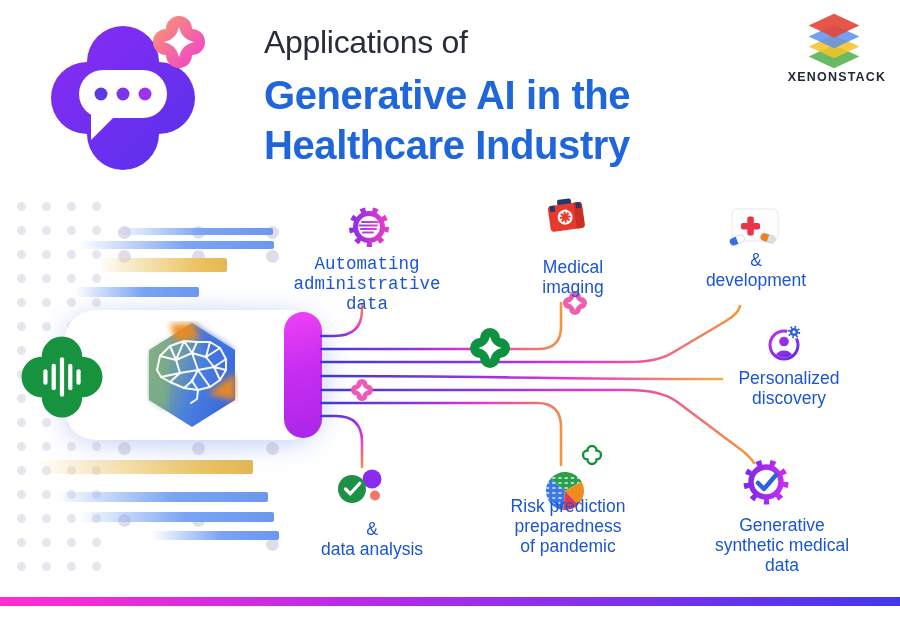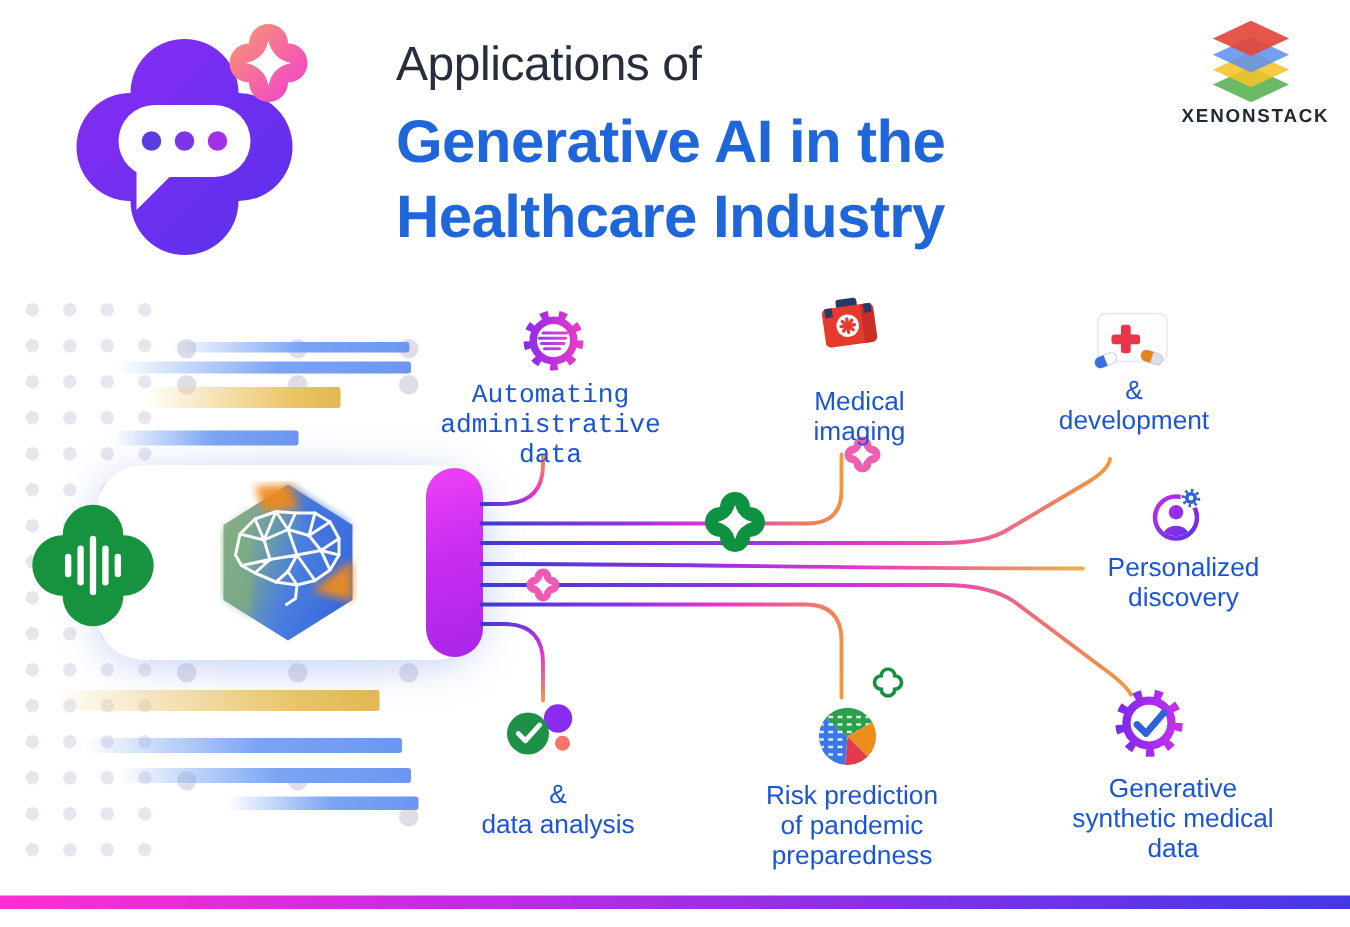--- a/index.html
+++ b/index.html
@@ -401,24 +401,24 @@
   </div>
   <div class="app-label" style="left:789px;top:368px;z-index:5;">
     <div>Personalized</div>
     <div>discovery</div>
   </div>
   <div class="app-label" style="left:782px;top:515px;z-index:5;">
     <div>Generative</div>
     <div>synthetic medical</div>
     <div>data</div>
   </div>
-  <div class="app-label" style="left:568px;top:520px;z-index:5;">
+  <div class="app-label" style="left:568px;top:496px;z-index:5;">
     <div>Risk prediction</div>
+    <div>preparedness</div>
     <div>of pandemic</div>
-    <div>preparedness</div>
   </div>
   <div class="app-label" style="left:372px;top:519px;z-index:5;">
     <div>&amp;</div>
     <div>data analysis</div>
   </div>
 
   <div class="abs footer-bar" style="z-index:2;"></div>
 
 </div>
 

